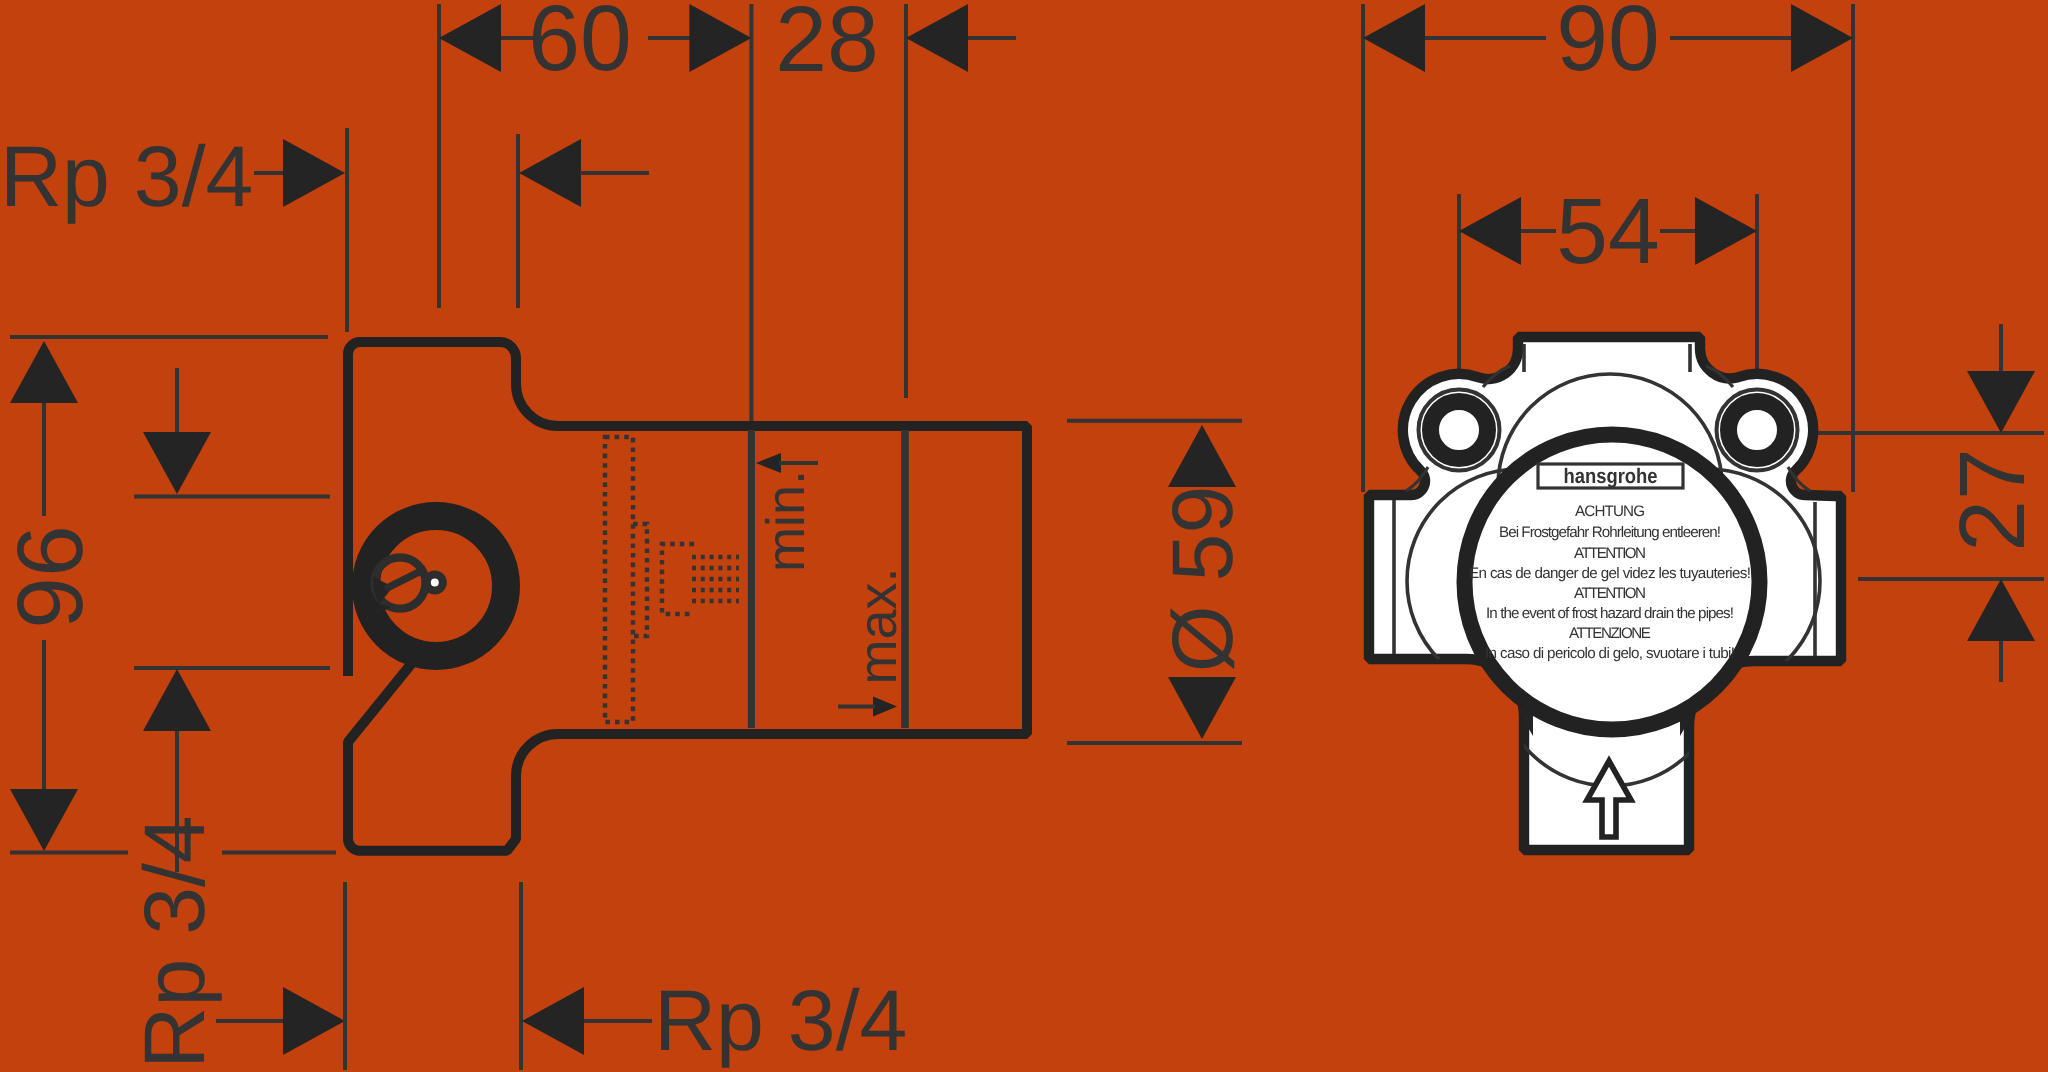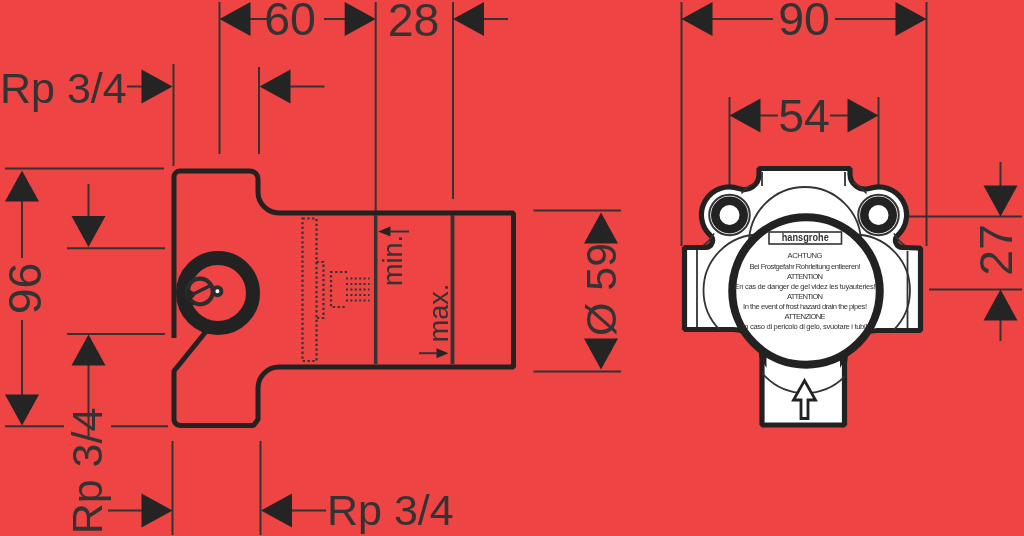--- a/index.html
+++ b/index.html
@@ -1,16 +1,16 @@
 <!DOCTYPE html>
 <html><head>
 <meta charset="utf-8">
 <style>
   html,body{margin:0;padding:0;background:#fff;}
-  .page{position:relative;width:1024px;height:536px;background:#ef4444;overflow:hidden;}
+  .page{position:relative;width:1024px;height:536px;background:#c2410c;overflow:hidden;}
   svg{position:absolute;top:0;left:0;}
   text{font-family:"Liberation Sans",sans-serif;fill:#333;}
 </style>
 </head>
 <body>
 <div class="page">
 <svg width="1024" height="536" viewBox="0 0 1024 536">
 <defs>
 <clipPath id="silR">
           <path d="M 759,168.5 L 850,168.5 L 850,174.5 A 15 15 0 0 0 869.1,188.6 A 28 28 0 0 1 897.7,235.4 A 7 7 0 0 0 902.5,247.5 L 917.5,248 L 920.5,248 L 920.5,330.5 L 877.5,330.5 A 33 33 0 0 0 844.5,363.5 L 844.5,425 L 762,425 L 762,358.5 A 29 29 0 0 0 733,329.5 L 684.5,329.5 L 684.5,247.5 L 705.5,247.5 A 7 7 0 0 0 710.3,235.4 A 28 28 0 0 1 738.9,188.6 A 15 15 0 0 0 759,174.5 Z"></path>

